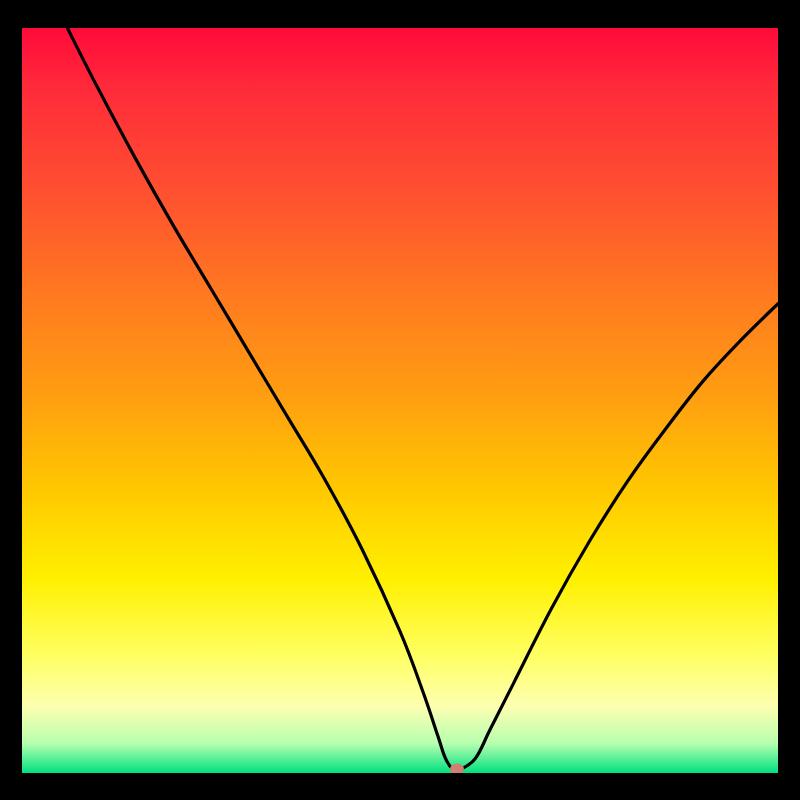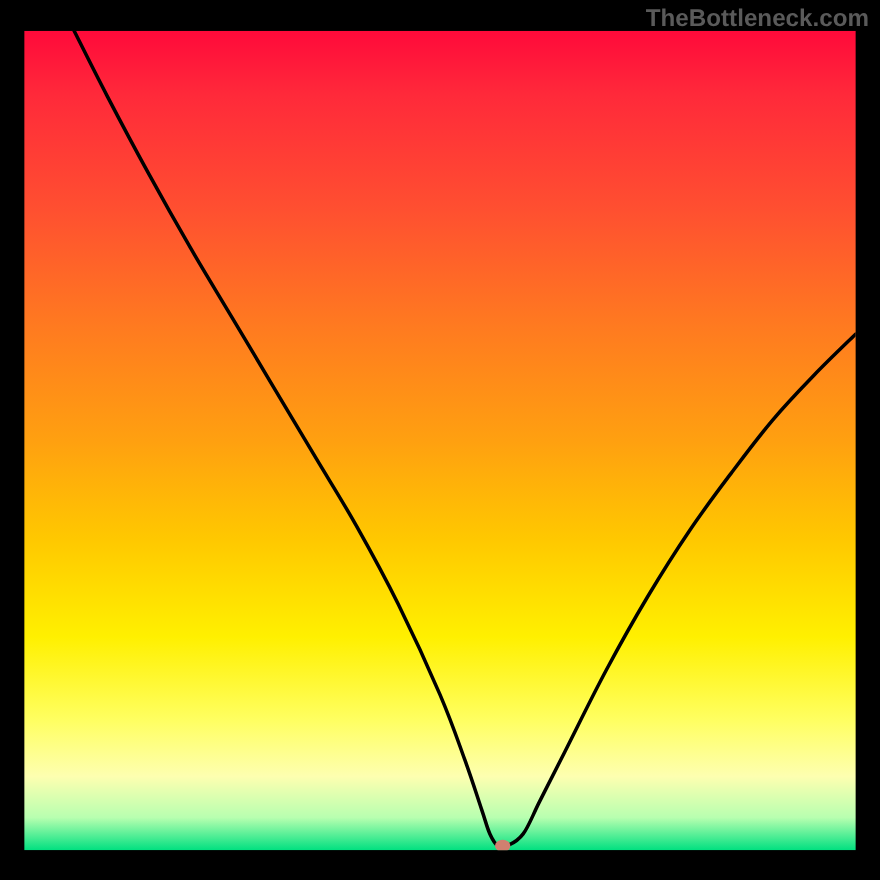--- a/index.html
+++ b/index.html
@@ -58,21 +58,20 @@
     background: #d08070;
     border-radius: 50%;
     transform: translate(-50%, -50%);
     z-index: 5;
   }
 </style>
 </head>
 <body>
 
 <div class="container">
-  <div class="watermark">TheBottleneck.com</div>
   <div class="plot-area">
     <div class="gradient-bg"></div>
     <svg class="curve" viewBox="0 0 756 745" preserveAspectRatio="none">
       <path id="curve-path" fill="none" stroke="#000" stroke-width="3.2" stroke-linejoin="round" stroke-linecap="round" d="M 45.36 0 C 50.803200000000004 10.728000000000003, 63.35280000000001 36.13250000000002, 75.60000000000001 59.60000000000002 C 87.8472 83.06750000000002, 99.79199999999999 105.56650000000002, 113.39999999999999 130.375 C 127.008 155.18349999999998, 137.592 173.95749999999995, 151.20000000000002 197.42499999999995 C 164.80800000000002 220.89249999999996, 175.392 237.95299999999997, 189 260.75 C 202.608 283.547, 213.19199999999998 301.278, 226.79999999999998 324.07500000000005 C 240.408 346.87200000000007, 250.99199999999996 364.60300000000007, 264.59999999999997 387.40000000000003 C 278.20799999999997 410.197, 288.79200000000003 426.587, 302.40000000000003 450.72499999999997 C 316.00800000000004 474.86299999999994, 326.592 494.0095, 340.2 521.5 C 353.808 548.9905, 367.1136 577.971, 378 603.45 C 388.8864 628.9290000000001, 393.876 644.276, 400.68 663.05 C 407.48400000000004 681.824, 411.7176 695.681, 415.8 707.75 C 419.8824 719.819, 420.63840000000005 724.0655, 423.36 730.1 C 426.0816 736.1345, 428.1984 739.2635, 430.91999999999996 741.275 C 433.6415999999999 743.2864999999999, 434.39759999999995 743.2864999999999, 438.47999999999996 741.275 C 442.56239999999997 739.2635, 448.1568 737.4755, 453.59999999999997 730.1 C 459.04319999999996 722.7245, 461.91599999999994 713.7099999999999, 468.71999999999997 700.3 C 475.524 686.89, 480.51360000000005 677.056, 491.40000000000003 655.6 C 502.2864 634.144, 515.592 606.5790000000001, 529.1999999999999 581.1 C 542.8079999999999 555.621, 553.3919999999999 536.847, 567 514.05 C 580.6080000000001 491.25299999999993, 591.192 474.565, 604.8000000000001 454.45 C 618.4080000000001 434.335, 628.9920000000001 420.4035, 642.6 402.3 C 656.208 384.1965, 666.792 369.967, 680.4 353.875 C 694.0079999999999 337.783, 704.5919999999999 326.98050000000006, 718.1999999999999 312.90000000000003 C 731.808 298.8195, 749.196 282.35499999999996, 756 275.65"></path>
     </svg>
     <div id="marker" class="marker" style="left: 434.7px; top: 741.275px; background: rgb(208, 128, 112);"></div>
   </div>
 </div>
 
 </body></html>

